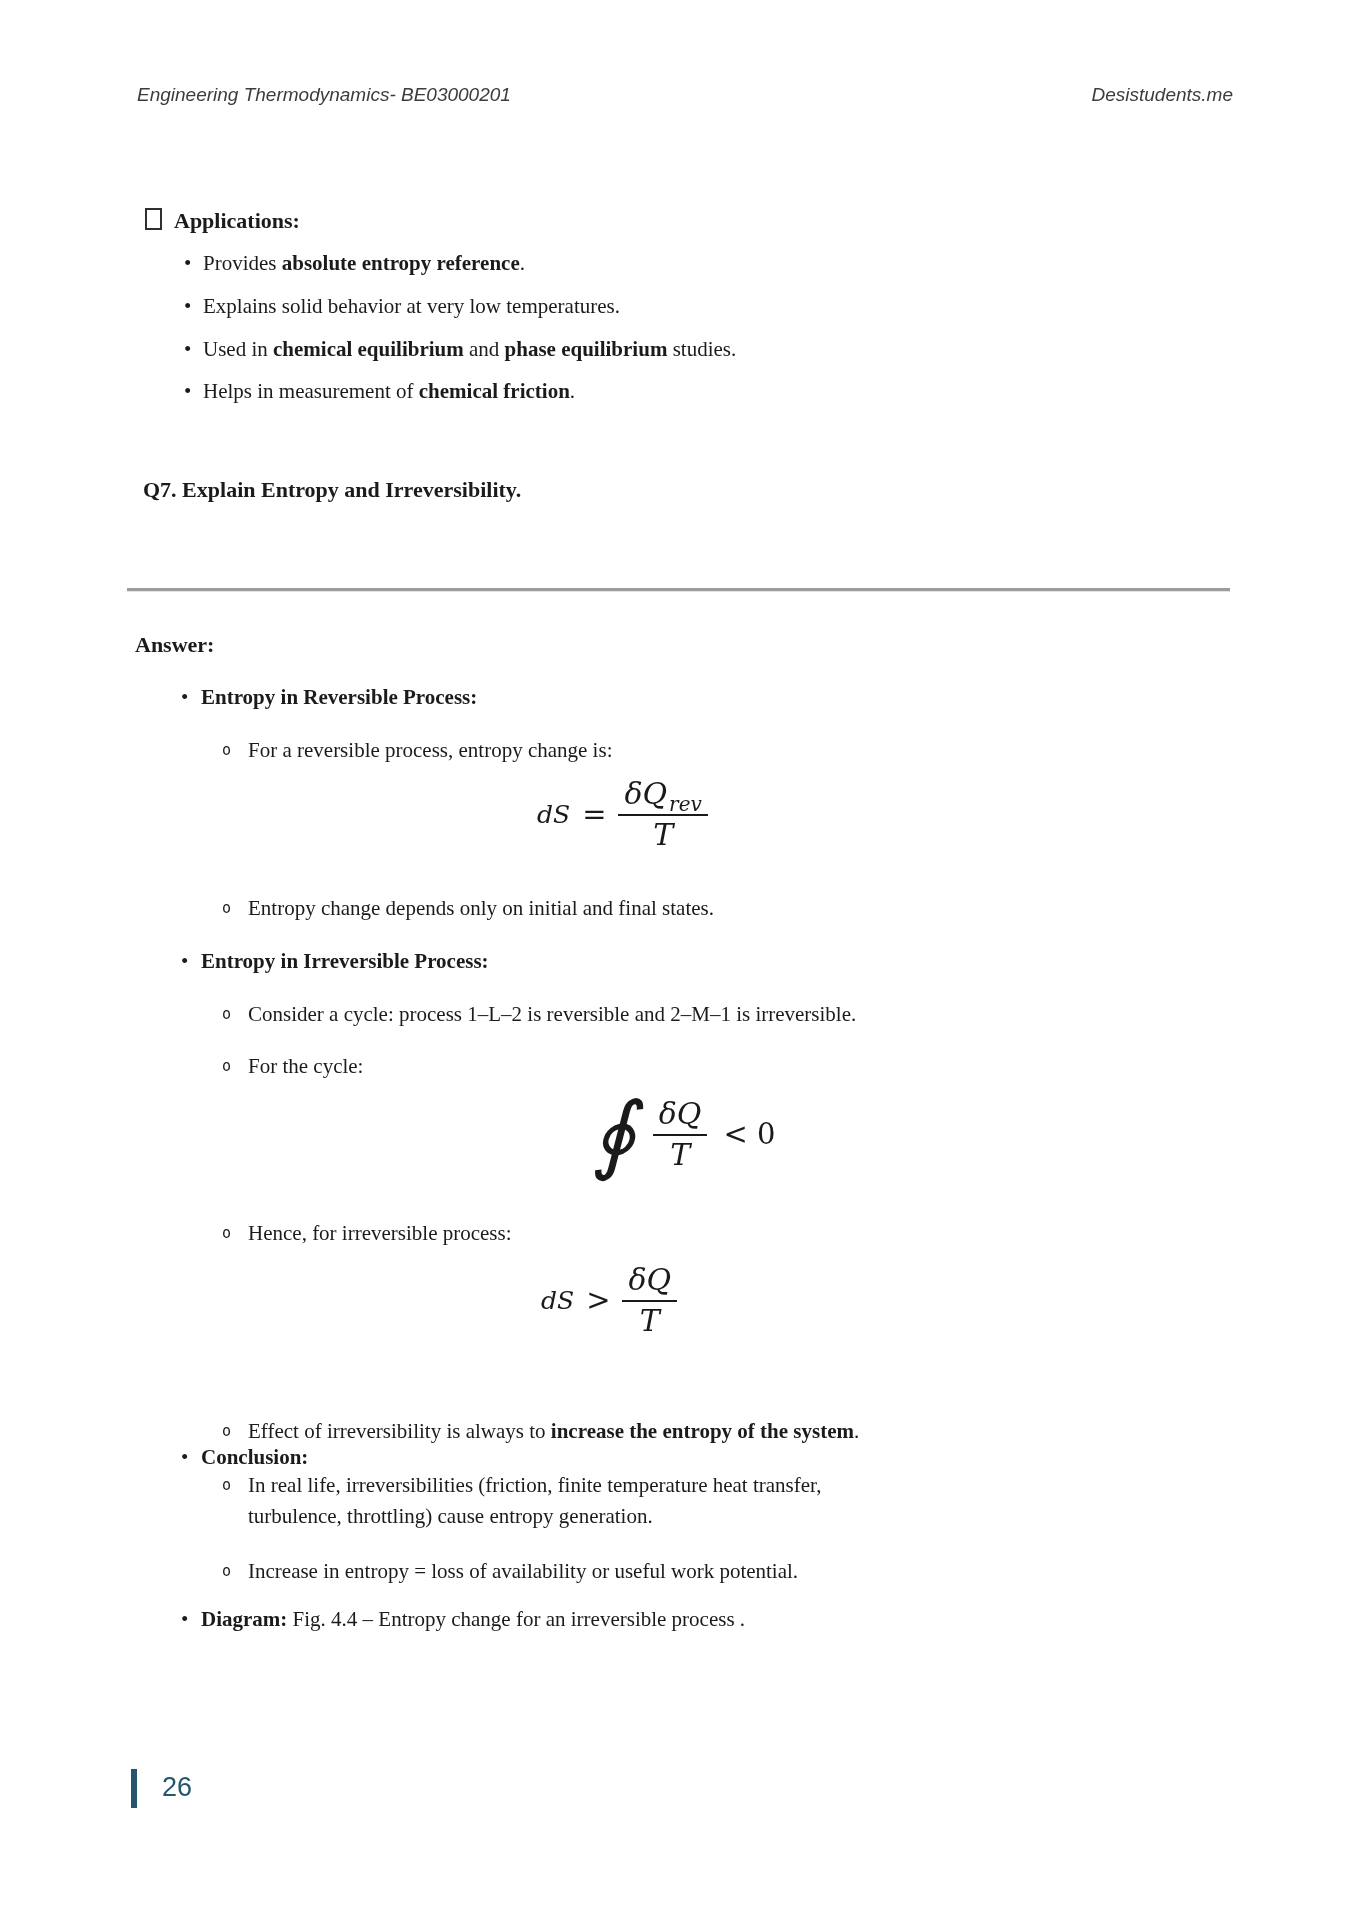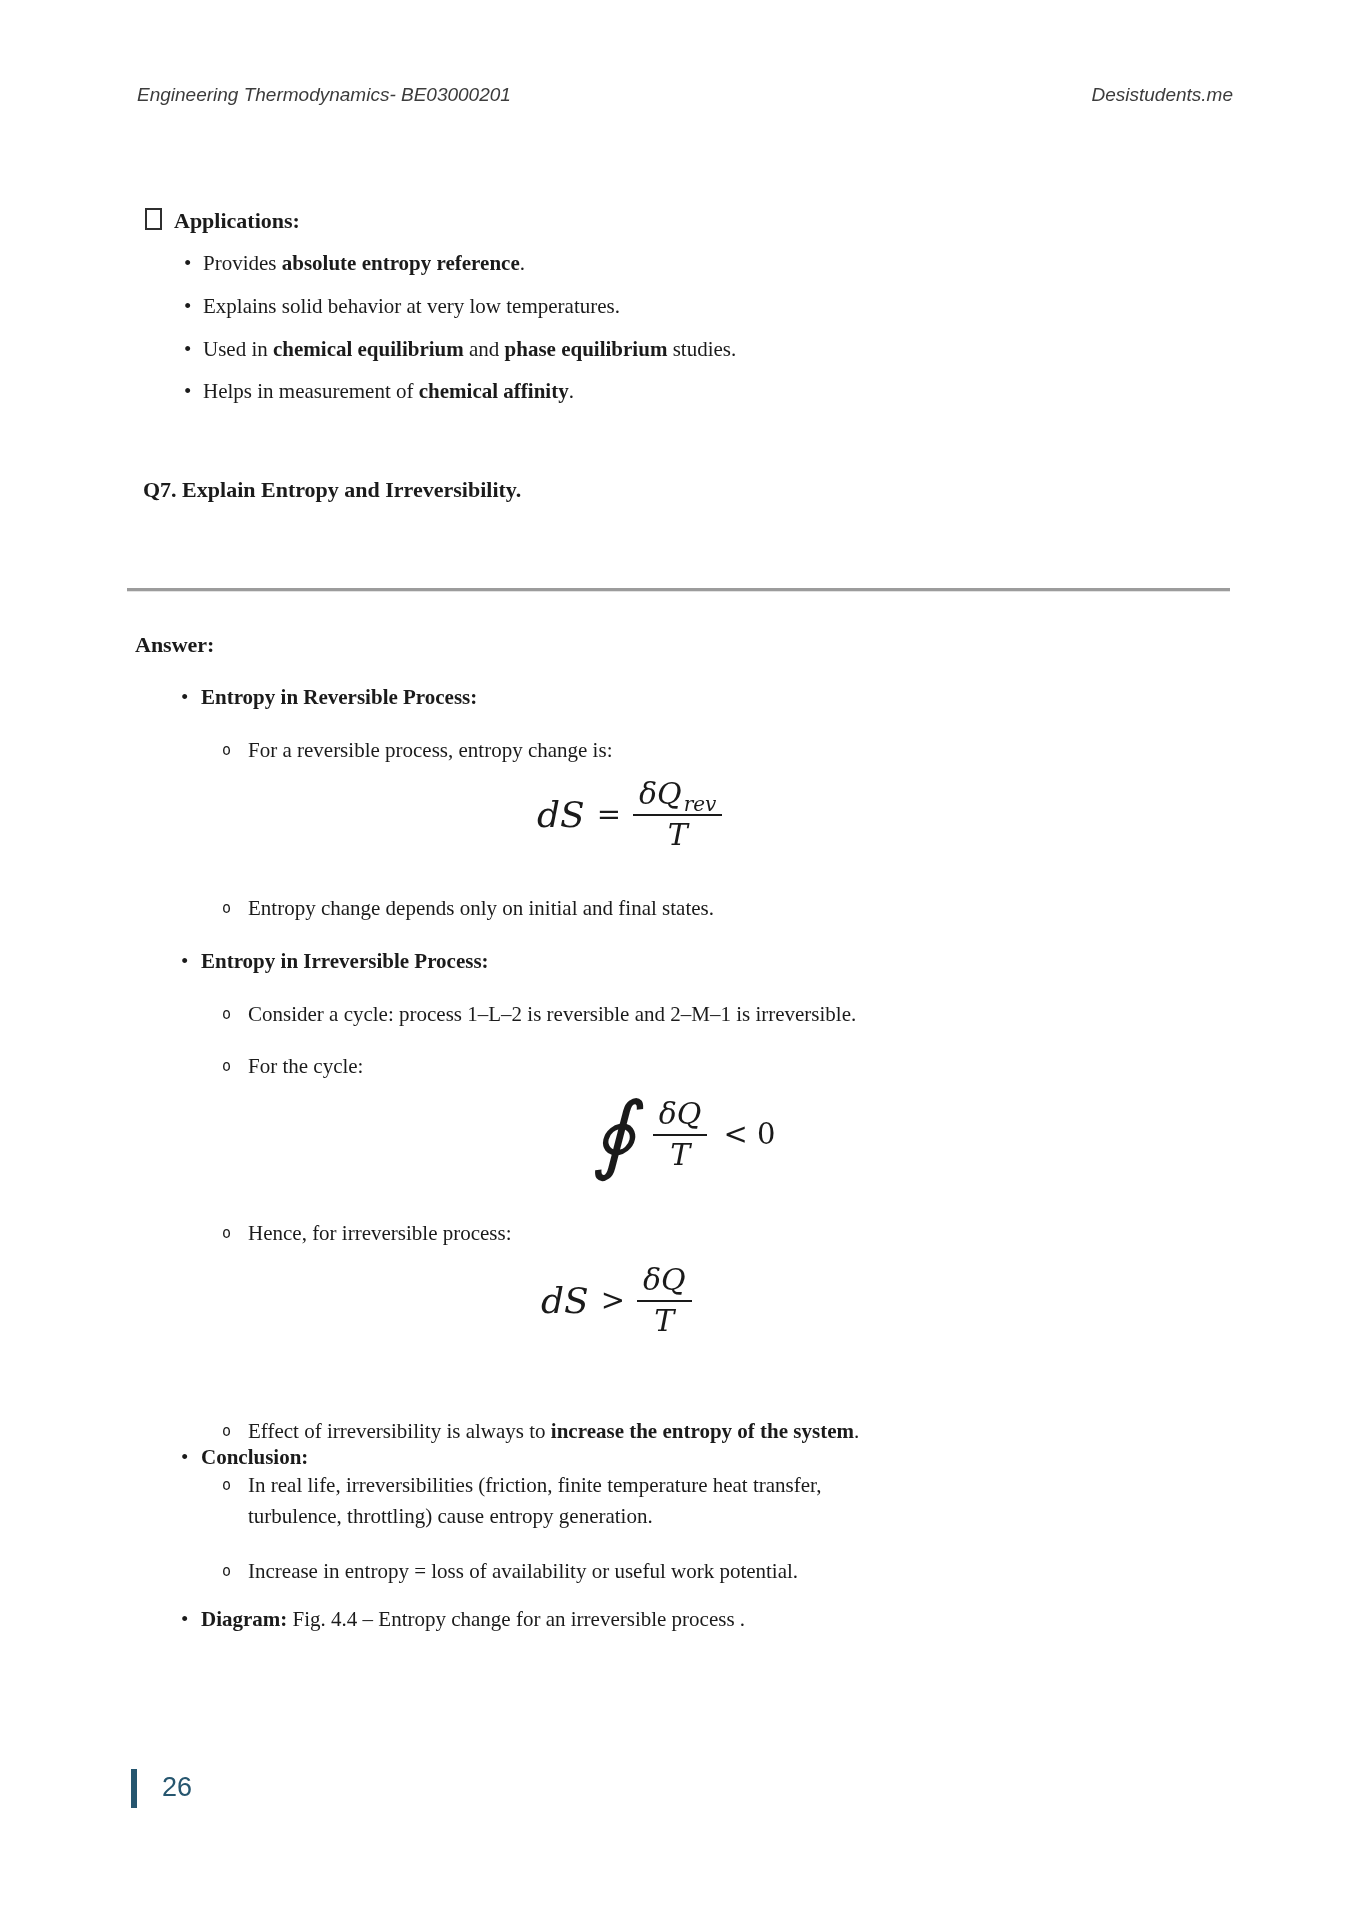--- a/index.html
+++ b/index.html
@@ -53,21 +53,21 @@
   .rule{
     position:absolute;left:127px;top:588px;width:1103px;height:3px;
     background:#9c9c9c;border-bottom:1px solid #e3e3e3;
   }
 
   
   .formula{
     position:absolute;display:flex;align-items:center;
     font-family:"DejaVu Serif", serif;font-style:italic;color:#1a1a1a;
   }
-  .m-main{font-size:36px;}
+  .m-main{font-size:25px;}
   .m-rel{font-size:29px;font-style:normal;margin:0 12px;}
   .frac{display:inline-flex;flex-direction:column;align-items:center;}
   .frac .num{display:flex;align-items:flex-end;padding:0 6px 3px;font-size:30px;}
   .frac .num .m-sub{font-size:20px;margin-left:2px;transform:translateY(5px);}
   .frac .den{
     align-self:stretch;text-align:center;
     border-top:2px solid #1a1a1a;padding:1px 8px 0;font-size:30px;
   }
   .m-int{
     font-family:"DejaVu Sans", sans-serif;font-style:normal;
@@ -99,21 +99,21 @@
   <div class="row app-item" style="top:250px;">
     <span class="bullet">•</span><span>Provides </span><span class="bold">absolute entropy reference</span><span>.</span>
   </div>
   <div class="row app-item" style="top:293px;">
     <span class="bullet">•</span><span>Explains solid behavior at very low temperatures.</span>
   </div>
   <div class="row app-item" style="top:336px;">
     <span class="bullet">•</span><span>Used in </span><span class="bold">chemical equilibrium</span><span> and </span><span class="bold">phase equilibrium</span><span> studies.</span>
   </div>
   <div class="row app-item" style="top:378px;">
-    <span class="bullet">•</span><span>Helps in measurement of </span><span class="bold">chemical affinity</span><span>.</span>
+    <span class="bullet">•</span><span>Helps in measurement of </span><span class="bold">chemical friction</span><span>.</span>
   </div>
 
   <div class="h-row" style="left:135px;top:476px;margin-left:8px;">Q7. Explain Entropy and Irreversibility.</div>
 
   <div class="rule"></div>
 
   <div class="h-row" style="left:135px;top:631px;">Answer:</div>
 
   <div class="row l1" style="top:684px;">
     <span class="bullet">•</span><span class="bold">Entropy in Reversible Process:</span>

